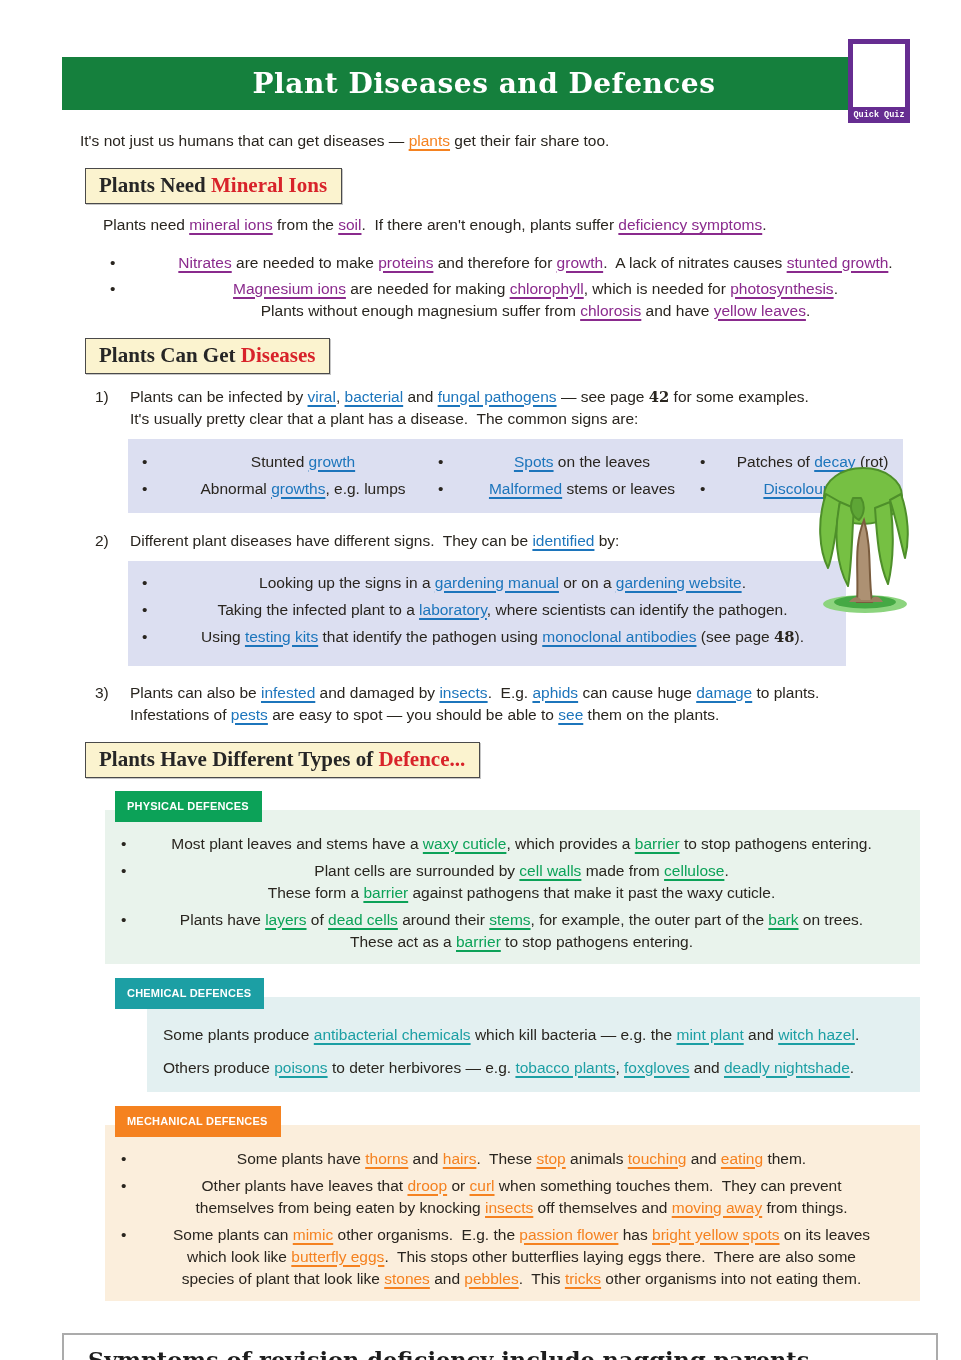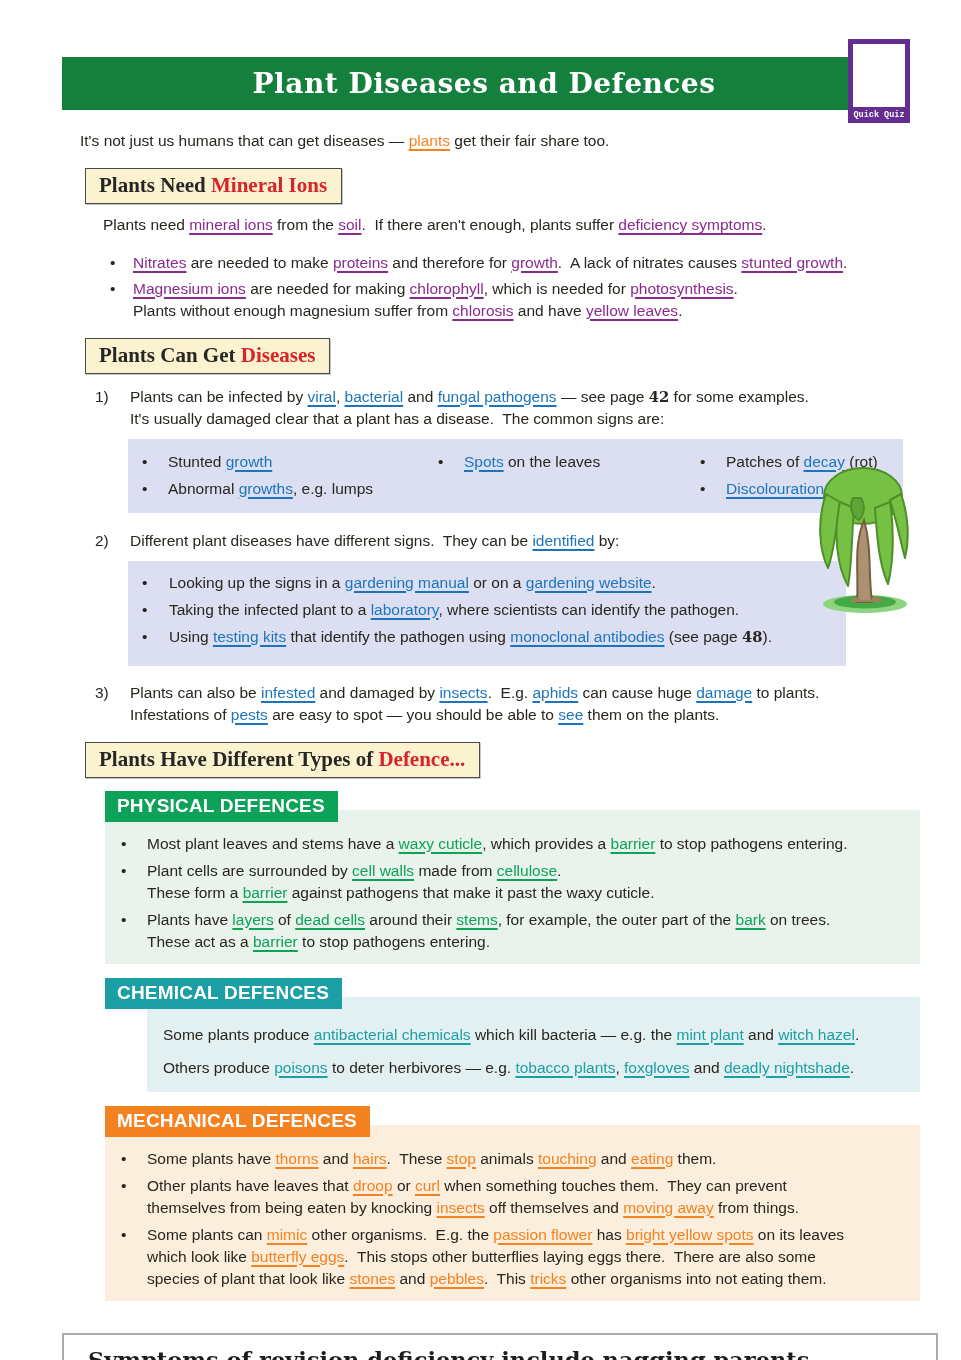--- a/index.html
+++ b/index.html
@@ -24,41 +24,41 @@
          padding:3px 14px 5px 13px;margin:16px 0 0 23px;font-family:Liberation Serif, serif;font-weight:bold;
          font-size:21px;color:#262626;line-height:26px;}
   .shead .red{color:#d8232a;}
   
   .sec-body{margin-left:41px;}
   .lead{margin-top:10px;}
   .blist{margin-left:7px;}
   .brow{display:flex;margin-top:4px;}
   .bm{flex:none;width:23px;}
   .bm::before{content:"•";}
-  .bt{flex:1;}
+  .bt{flex:1;text-align:center;}
   .nrow{display:flex;margin:12px 0 0 33px;}
   .nn{flex:none;width:35px;}
   .nt{flex:1;}
   
   .sec-mineral{--lk:#8a2a8d;}
   .sec-diseases{--lk:#1c75bc;}
   .signs{display:grid;grid-template-columns:296px 262px 1fr;margin:9px 0 0 66px;width:775px;box-sizing:border-box;
          background:#dcdff1;padding:9px 4px 11px 14px;}
   .signs .brow{line-height:26px;margin-top:1px;}
   .signs .bm{width:26px;}
   .idbox{margin:9px 0 0 66px;width:718px;box-sizing:border-box;background:#dcdff1;padding:8px 10px 16px 14px;}
   .idbox .brow{line-height:26px;margin-top:1px;}
   .idbox .bm{width:27px;}
   .nrow.item2{margin-top:17px;}
   .nrow.item3{margin-top:16px;}
   
   .dsec{margin:14px 0 0 43px;width:815px;}
   .dsec.first{margin-top:13px;}
-  .dtab{display:inline-block;position:relative;z-index:2;color:#ffffff;font-weight:bold;font-size:19px;
-        letter-spacing:.2px;padding:4px 13px 5px 12px;}
+  .dtab{display:inline-block;position:relative;z-index:2;color:#ffffff;font-weight:bold;font-size:11px;
+        letter-spacing:.2px;padding:4px 13px 5px 12px;margin-left:10px;}
   .dpanel{margin-top:-12px;padding:18px 24px 11px 16px;}
   .phys{--lk:#0ca258;}  .phys .dtab{background:#0ca258;}  .phys .dpanel{background:#e9f3ec;}
   .chem{--lk:#1c9fa4;}  .chem .dtab{background:#1c9fa4;}  .chem .dpanel{background:#e3f0f1;margin-left:42px;}
   .mech{--lk:#f58220;}  .mech .dtab{background:#f58220;}  .mech .dpanel{background:#fbeedc;}
   .dpanel .brow{margin-top:5px;}
   .dpanel .bm{width:26px;}
   .cline{margin-top:7px;line-height:26px;}
   
   .tree{position:absolute;left:813px;top:458px;width:102px;height:158px;z-index:3;}
   
@@ -116,38 +116,42 @@
             </div>
         </div>
       </div>
     </section>
 
     <section class="sec-diseases">
       <div class="shead"><span>Plants Can Get </span><span class="red">Diseases</span></div>
 
       <div class="nrow">
           <span class="nn">1)</span>
-          <span class="nt rich"><span>Plants can be infected by </span><span class="u">viral</span><span>, </span><span class="u">bacterial</span><span> and </span><span class="u">fungal pathogens</span><span> — see page </span><span class="b">42</span><span> for some examples.</span><br><span>It's usually damaged clear that a plant has a disease.  The common signs are:</span></span>
+          <span class="nt rich"><span>Plants can be infected by </span><span class="u">viral</span><span>, </span><span class="u">bacterial</span><span> and </span><span class="u">fungal pathogens</span><span> — see page </span><span class="b">42</span><span> for some examples.</span><br><span>It's usually pretty clear that a plant has a disease.  The common signs are:</span></span>
         </div>
 
       <div class="signs">
         <div>
           <div class="brow">
               <span class="bm"></span>
               <span class="bt rich"><span>Stunted </span><span class="u">growth</span></span>
             </div>
           <div class="brow">
               <span class="bm"></span>
               <span class="bt rich"><span>Abnormal </span><span class="u">growths</span><span>, e.g. lumps</span></span>
             </div>
         </div>
         <div>
           <div class="brow">
               <span class="bm"></span>
               <span class="bt rich"><span class="u">Spots</span><span> on the leaves</span></span>
+            </div>
+          <div class="brow">
+              <span class="bm"></span>
+              <span class="bt rich"><span class="u">Malformed</span><span> stems or leaves</span></span>
             </div>
         </div>
         <div>
           <div class="brow">
               <span class="bm"></span>
               <span class="bt rich"><span>Patches of </span><span class="u">decay</span><span> (rot)</span></span>
             </div>
           <div class="brow">
               <span class="bm"></span>
               <span class="bt rich"><span class="u">Discolouration</span></span>

